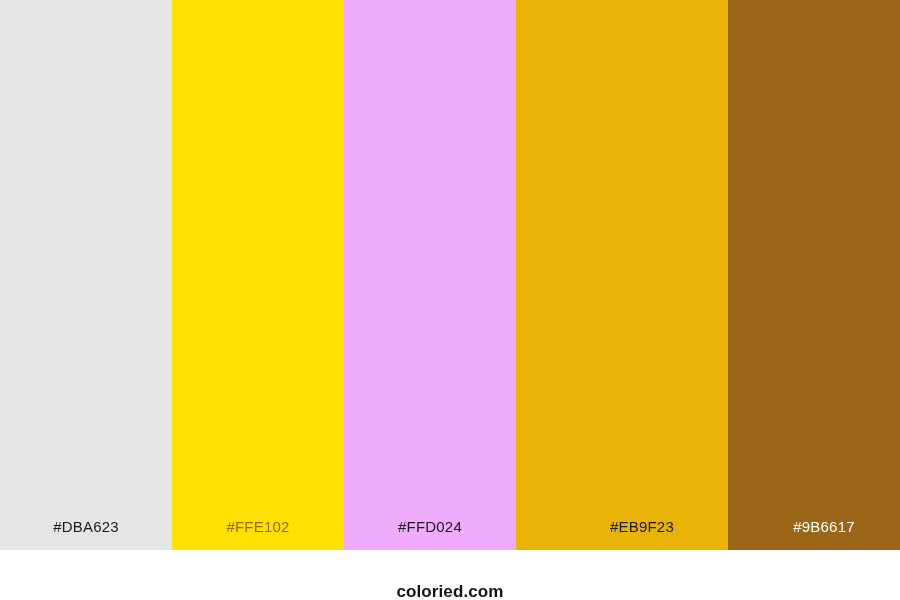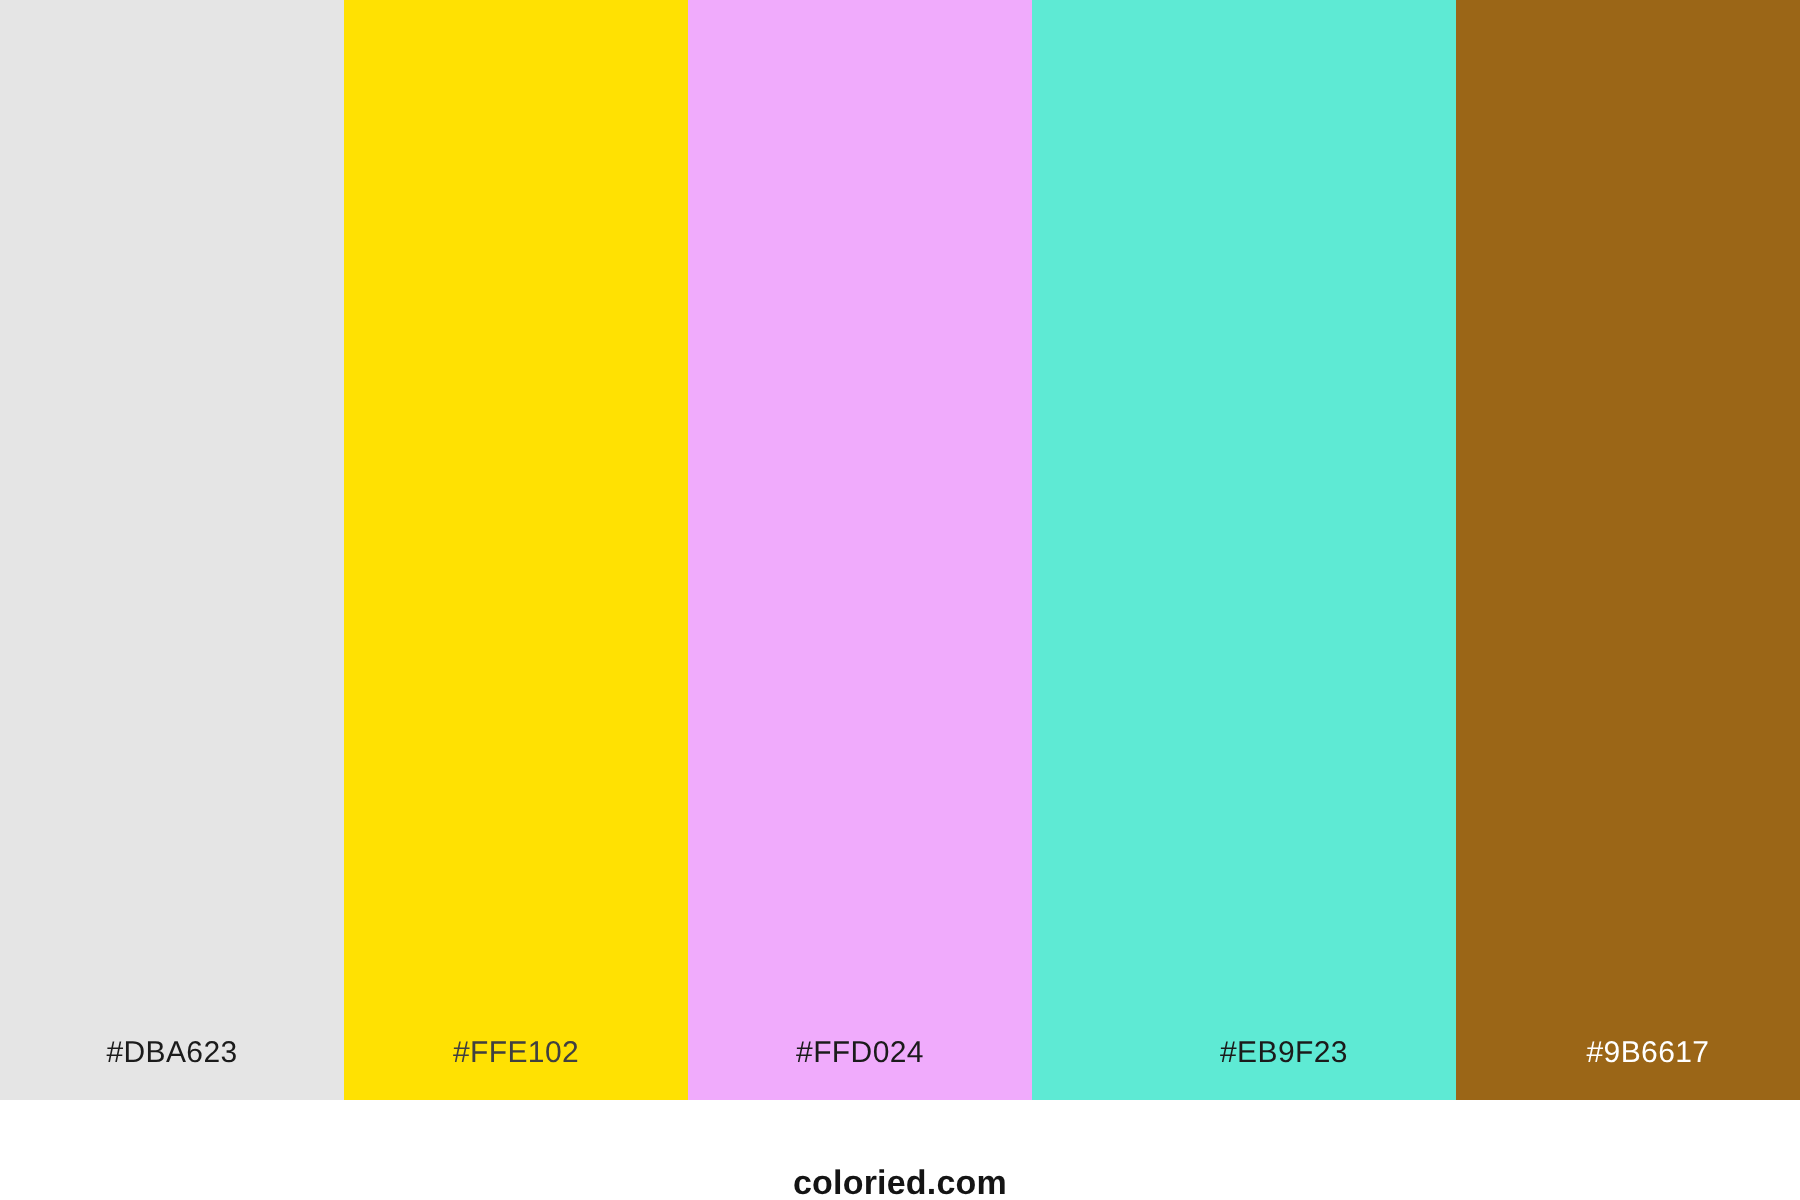--- a/index.html
+++ b/index.html
@@ -76,28 +76,28 @@
 
 <div class="palette-page">
 
   <div class="swatch-strip">
 
     <div class="swatch" style="background-color: #e5e5e5;">
       <span class="swatch-label label-dark" style="color: rgb(27, 27, 27);">#DBA623</span>
     </div>
 
     <div class="swatch" style="background-color: rgb(255, 225, 2);">
-      <span class="swatch-label label-dark" style="color: #404040;">#FFE102</span>
+      <span class="swatch-label label-dark" style="color: #a16207;">#FFE102</span>
     </div>
 
     <div class="swatch" style="background-color: #f0abfc;">
       <span class="swatch-label label-dark" style="color: rgb(27, 27, 27);">#FFD024</span>
     </div>
 
-    <div class="swatch" style="background-color: #5eead4; padding-left: 40px;">
+    <div class="swatch" style="background-color: #eab308; padding-left: 40px;">
       <span class="swatch-label label-dark" style="color: rgb(27, 27, 27);">#EB9F23</span>
     </div>
 
     <div class="swatch" style="background-color: rgb(155, 102, 23);">
       <span class="swatch-label label-light" style="color: rgb(255, 255, 255);">#9B6617</span>
     </div>
 
   </div>
 
   <div class="footer-bar" style="background-color: rgb(255, 255, 255);">

